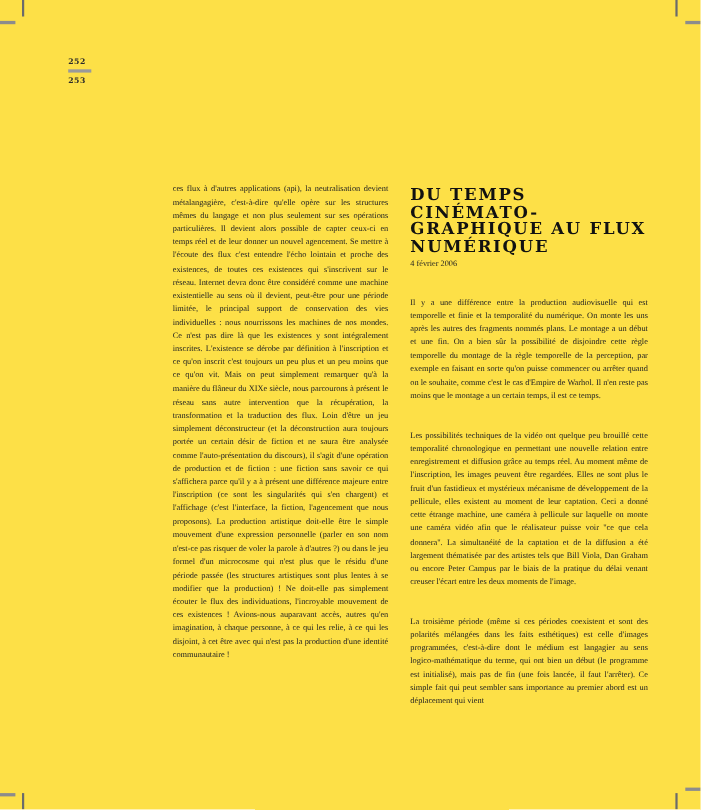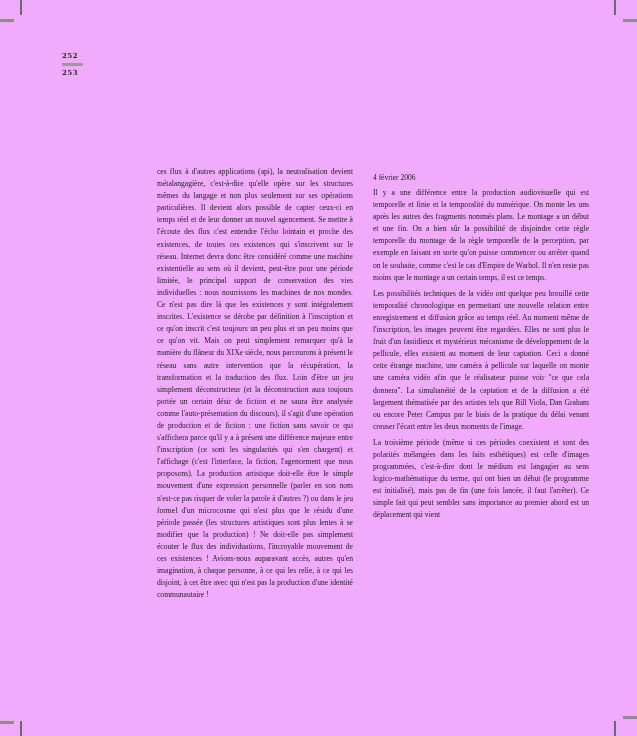--- a/index.html
+++ b/index.html
@@ -1,20 +1,20 @@
 <!DOCTYPE html>
 <html lang="fr"><head>
 <meta charset="utf-8">
 <style>
   html, body { margin: 0; padding: 0; background: #ffffff; }
   .page {
     position: relative;
     width: 637px;
     height: 736px;
-    background: #f0abfc;
+    background: #fde047;
     overflow: hidden;
     font-family: "Liberation Serif", serif;
     text-decoration: underline;
   }
   
   .mark { position: absolute; background: #8c8c8c; }
   .mark.v { width: 2px; height: 15px; background: #6b6b6b; }
   .mark.h { width: 14px; height: 3px; }
   .tl-v { left: 20px; top: 0; }
   .tl-h { left: 0; top: 19px; }
@@ -60,21 +60,21 @@
     top: 170px;
     width: 216px;
   }
   .bodytext {
     font-family: "Liberation Serif", serif;
     font-size: 7.6px;
     line-height: 12.1px;
     text-align: justify;
     margin: 0;
   }
-  .col-right .bodytext { margin-top: 4px; }
+  .col-right .bodytext { margin-top: 24px; }
   .col-right .bodytext.first { }
 
   .article-title {
     font-family: "DejaVu Serif", serif;
     font-weight: bold;
     font-size: 15px;
     line-height: 15.5px;
     letter-spacing: 1.6px;
     color: #111111;
     margin: 0;
@@ -106,19 +106,22 @@
     <span>252</span>
     <div class="folio-divider"></div>
     <span>253</span>
   </div>
 
   <div class="col col-left">
     <p class="bodytext">ces flux à d'autres applications (api), la neutralisation devient métalangagière, c'est-à-dire qu'elle opère sur les structures mêmes du langage et non plus seulement sur ses opérations particulières. Il devient alors possible de capter ceux-ci en temps réel et de leur donner un nouvel agencement. Se mettre à l'écoute des flux c'est entendre l'écho lointain et proche des existences, de toutes ces existences qui s'inscrivent sur le réseau. Internet devra donc être considéré comme une machine existentielle au sens où il devient, peut-être pour une période limitée, le principal support de conservation des vies individuelles : nous nourrissons les machines de nos mondes. Ce n'est pas dire là que les existences y sont intégralement inscrites. L'existence se dérobe par définition à l'inscription et ce qu'on inscrit c'est toujours un peu plus et un peu moins que ce qu'on vit. Mais on peut simplement remarquer qu'à la manière du flâneur du XIXe siècle, nous parcourons à présent le réseau sans autre intervention que la récupération, la transformation et la traduction des flux. Loin d'être un jeu simplement déconstructeur (et la déconstruction aura toujours portée un certain désir de fiction et ne saura être analysée comme l'auto-présentation du discours), il s'agit d'une opération de production et de fiction : une fiction sans savoir ce qui s'affichera parce qu'il y a à présent une différence majeure entre l'inscription (ce sont les singularités qui s'en chargent) et l'affichage (c'est l'interface, la fiction, l'agencement que nous proposons). La production artistique doit-elle être le simple mouvement d'une expression personnelle (parler en son nom n'est-ce pas risquer de voler la parole à d'autres ?) ou dans le jeu formel d'un microcosme qui n'est plus que le résidu d'une période passée (les structures artistiques sont plus lentes à se modifier que la production) ! Ne doit-elle pas simplement écouter le flux des individuations, l'incroyable mouvement de ces existences ! Avions-nous auparavant accès, autres qu'en imagination, à chaque personne, à ce qui les relie, à ce qui les disjoint, à cet être avec qui n'est pas la production d'une identité communautaire !</p>
   </div>
 
   <div class="col col-right">
+    <h1 class="article-title">DU TEMPS CINÉMATO-
+GRAPHIQUE AU FLUX
+NUMÉRIQUE</h1>
     <div class="article-date">4 février 2006</div>
     <p class="bodytext first">Il y a une différence entre la production audiovisuelle qui est temporelle et finie et la temporalité du numérique. On monte les uns après les autres des fragments nommés plans. Le montage a un début et une fin. On a bien sûr la possibilité de disjoindre cette règle temporelle du montage de la règle temporelle de la perception, par exemple en faisant en sorte qu'on puisse commencer ou arrêter quand on le souhaite, comme c'est le cas d'Empire de Warhol. Il n'en reste pas moins que le montage a un certain temps, il est ce temps.</p>
     <p class="bodytext">Les possibilités techniques de la vidéo ont quelque peu brouillé cette temporalité chronologique en permettant une nouvelle relation entre enregistrement et diffusion grâce au temps réel. Au moment même de l'inscription, les images peuvent être regardées. Elles ne sont plus le fruit d'un fastidieux et mystérieux mécanisme de développement de la pellicule, elles existent au moment de leur captation. Ceci a donné cette étrange machine, une caméra à pellicule sur laquelle on monte une caméra vidéo afin que le réalisateur puisse voir "ce que cela donnera". La simultanéité de la captation et de la diffusion a été largement thématisée par des artistes tels que Bill Viola, Dan Graham ou encore Peter Campus par le biais de la pratique du délai venant creuser l'écart entre les deux moments de l'image.</p>
     <p class="bodytext">La troisième période (même si ces périodes coexistent et sont des polarités mélangées dans les faits esthétiques) est celle d'images programmées, c'est-à-dire dont le médium est langagier au sens logico-mathématique du terme, qui ont bien un début (le programme est initialisé), mais pas de fin (une fois lancée, il faut l'arrêter). Ce simple fait qui peut sembler sans importance au premier abord est un déplacement qui vient</p>
   </div>
 
 </div>
 
 </body></html>

